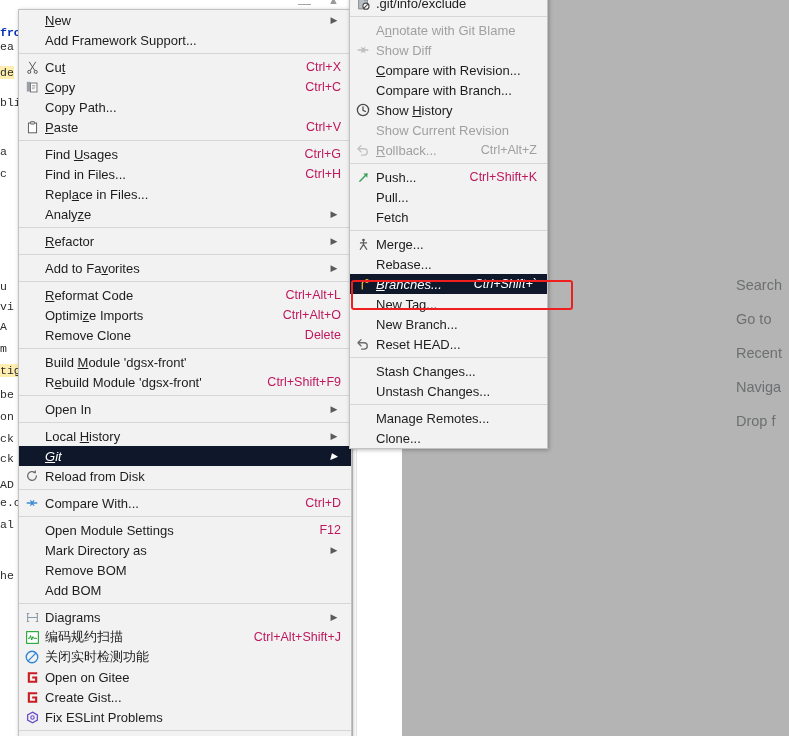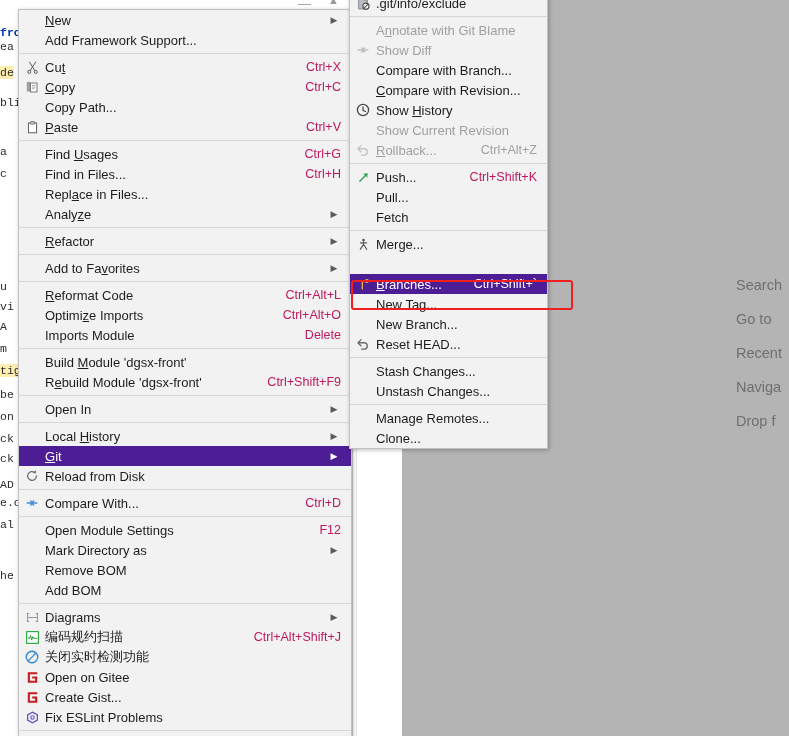--- a/index.html
+++ b/index.html
@@ -54,21 +54,21 @@
     width:26px; min-width:26px;
     display:flex; align-items:center; justify-content:center;
     height:20px;
   }
   .mi .lbl { flex:1; overflow:hidden; }
   .mi .sc { color:#be185d; font-size:12.5px; padding-left:18px; }
   .mi .arrow {
     width:14px; text-align:center; color:#5a5a5a; font-size:9px; line-height:20px;
   }
   .mi.disabled .lbl, .mi.disabled .sc { color:#a0a0a0; }
-  .mi.sel { background:#4c1d95; }
+  .mi.sel { background:#0f172a;font-style:italic; }
   .mi.sel .lbl, .mi.sel .sc { color:#ffffff; }
   .mi.sel .arrow { color:#ffffff; }
   .mi .u { text-decoration:underline; }
   .sep { height:1px; background:#d6d6d6; margin:3px 0; }
 
   
   #main-menu { left:18px; top:9px; width:334px; }
   
   #git-menu { left:349px; top:-8px; width:199px; }
 
@@ -217,21 +217,21 @@
         <span class="lbl"><span class="u">R</span>eformat Code</span>
         <span class="sc">Ctrl+Alt+L</span>
       </div>
       <div class="mi">
         <span class="ic"></span>
         <span class="lbl">Optimi<span class="u">z</span>e Imports</span>
         <span class="sc">Ctrl+Alt+O</span>
       </div>
       <div class="mi">
         <span class="ic"></span>
-        <span class="lbl">Imports Module</span>
+        <span class="lbl">Remove Clone</span>
         <span class="sc">Delete</span>
       </div>
       <div class="sep"></div>
       <div class="mi">
         <span class="ic"></span>
         <span class="lbl">Build <span class="u">M</span>odule 'dgsx-front'</span>
       </div>
       <div class="mi">
         <span class="ic"></span>
         <span class="lbl">R<span class="u">e</span>build Module 'dgsx-front'</span>
@@ -377,25 +377,25 @@
         <span class="ic">
           <svg width="14" height="14" viewBox="0 0 16 16">
             <path d="M2.5 8h5M13.5 8h-5" stroke="#bdbdbd" stroke-width="1.6" stroke-linecap="round"></path>
             <path d="M6 5 L9 8 L6 11M10.5 5 L7.5 8 L10.5 11" fill="none" stroke="#bdbdbd" stroke-width="1.4"></path>
           </svg>
         </span>
         <span class="lbl">Show Diff</span>
       </div>
       <div class="mi">
         <span class="ic"></span>
+        <span class="lbl"><span class="u">C</span>ompare with Revision...</span>
+      </div>
+      <div class="mi">
+        <span class="ic"></span>
         <span class="lbl">Compare with Branch...</span>
-      </div>
-      <div class="mi">
-        <span class="ic"></span>
-        <span class="lbl"><span class="u">C</span>ompare with Revision...</span>
       </div>
       <div class="mi">
         <span class="ic">
           <svg width="14" height="14" viewBox="0 0 16 16">
             <circle cx="8" cy="8" r="6.4" fill="none" stroke="#4a4a4a" stroke-width="1.5"></circle>
             <path d="M8 4.3 V8.3 L10.8 9.8" stroke="#4a4a4a" stroke-width="1.4" fill="none" stroke-linecap="round"></path>
           </svg>
         </span>
         <span class="lbl">Show <span class="u">H</span>istory</span>
       </div>
@@ -437,20 +437,21 @@
         <span class="ic">
           <svg width="13" height="13" viewBox="0 0 16 16">
             <circle cx="8" cy="2.6" r="1.7" fill="#5a5a5a"></circle>
             <path d="M8 4.4 v3.4 M8 7.8 L4 14 M8 7.8 L12 14 M4.2 6 h7.6" stroke="#5a5a5a" stroke-width="1.4" fill="none" stroke-linecap="round"></path>
           </svg>
         </span>
         <span class="lbl">Merge...</span>
       </div>
       <div class="mi">
         <span class="ic"></span>
+        <span class="lbl">Rebase...</span>
       </div>
       <div class="mi sel">
         <span class="ic">
           <svg width="13" height="13" viewBox="0 0 16 16">
             <path d="M6.5 13.5 V7 a3.2 3.2 0 0 1 3.2-3.2 h1.2" fill="none" stroke="#e8c23a" stroke-width="1.5" stroke-linecap="round"></path>
             <circle cx="12.2" cy="3.8" r="1.8" fill="none" stroke="#e8c23a" stroke-width="1.4"></circle>
           </svg>
         </span>
         <span class="lbl"><span class="u">B</span>ranches...</span>
         <span class="sc">Ctrl+Shift+`</span>

